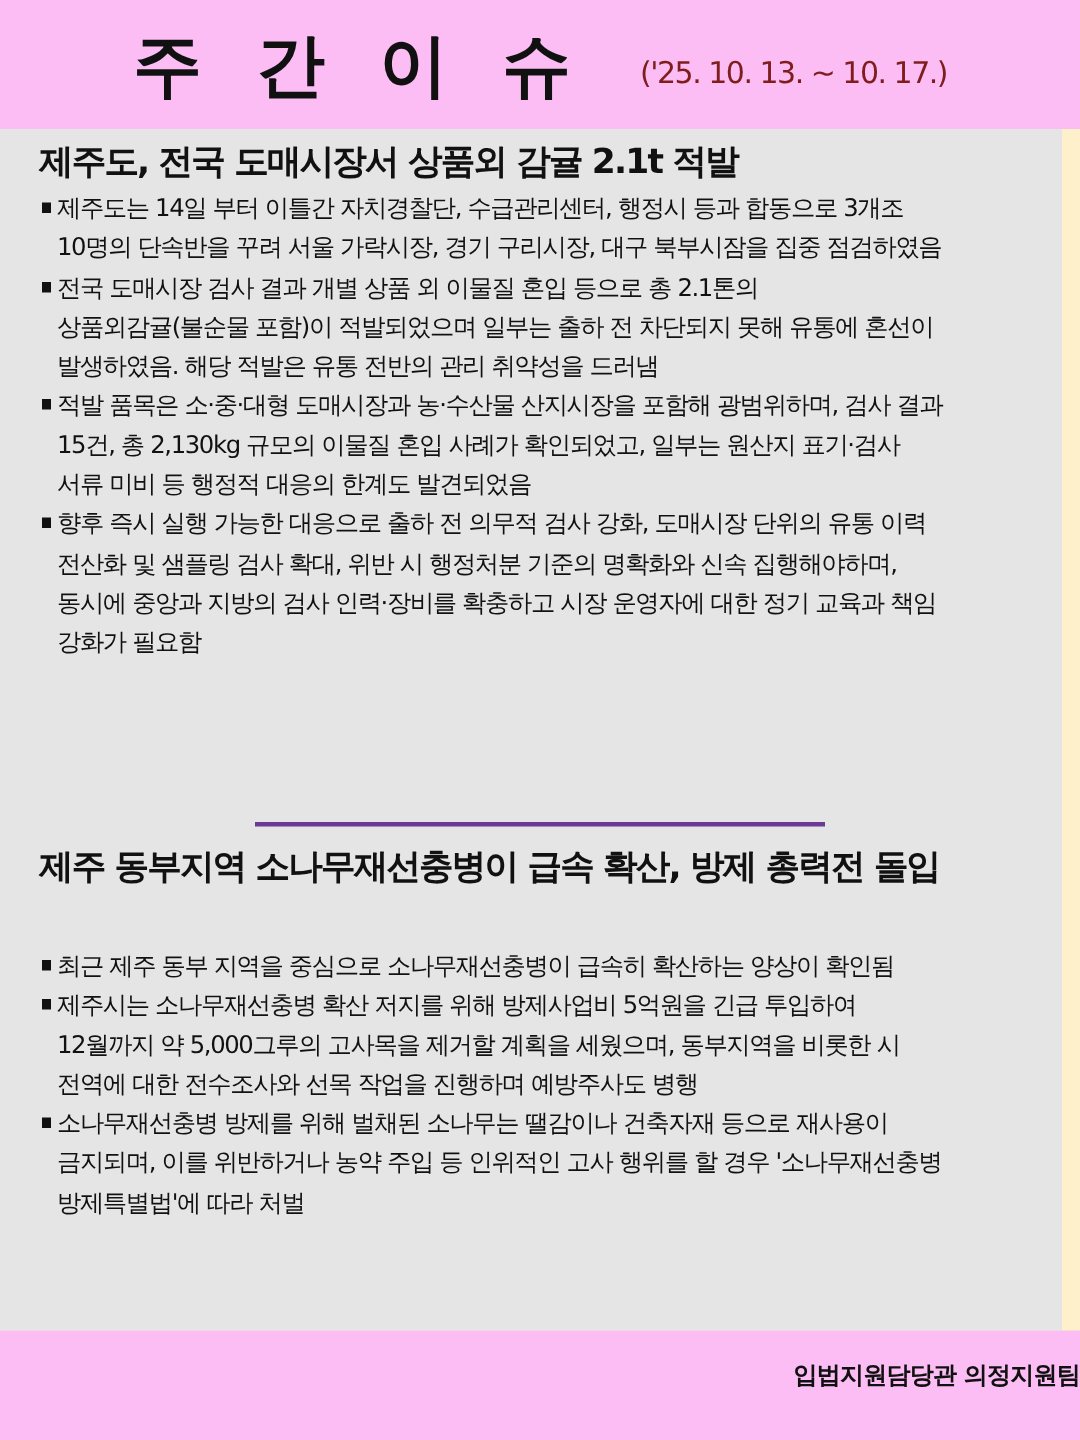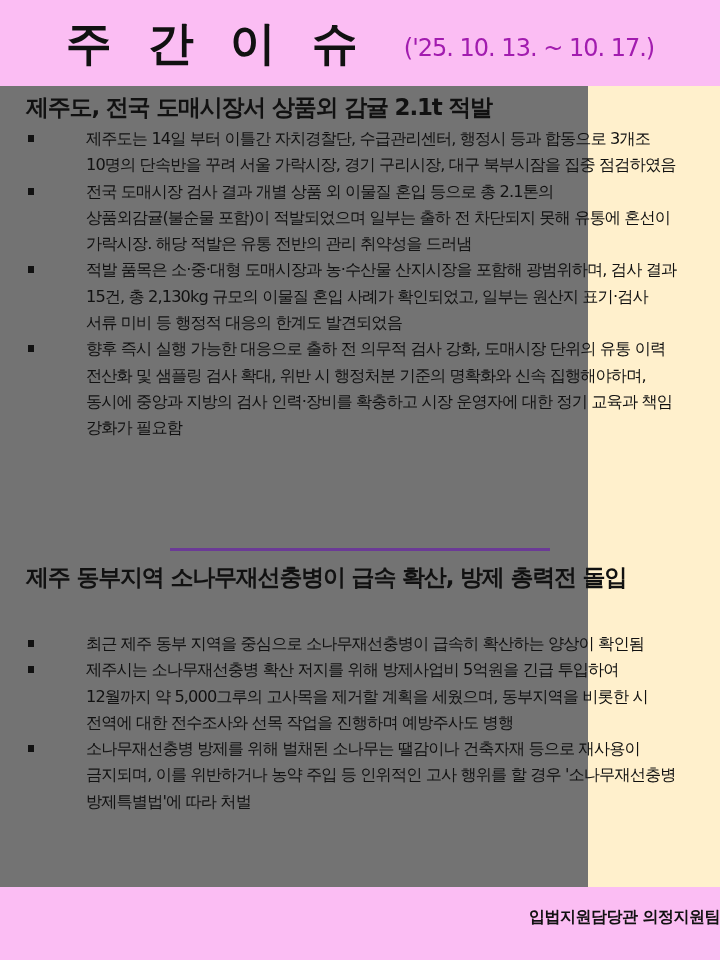--- a/index.html
+++ b/index.html
@@ -13,35 +13,35 @@
     .header {
       position: absolute; left: 0; top: 0; width: 720px; height: 86px;
       background: #fbbdf3;
       display: flex; align-items: center; justify-content: center;
     }
     .header .title {
       font-size: 46px; font-weight: bold; letter-spacing: 10px;
       color: #111; line-height: 1;
     }
     .header .date {
-      font-size: 24px; color: #a21caf; margin-left: 12px; margin-top: 10px;
+      font-size: 20px; color: #7f1d1d; margin-left: 12px; margin-top: 10px;
       letter-spacing: -1px;
     }
     .content {
-      position: absolute; left: 0; top: 86px; width: 588px; height: 801px;
-      background: #737373;
+      position: absolute; left: 0; top: 86px; width: 708px; height: 801px;
+      background: #e5e5e5;
     }
     .section-title {
       position: absolute; left: 26px;
       font-size: 23px; font-weight: bold; color: #111;
       letter-spacing: -1.2px; white-space: nowrap;
     }
     .bullets { position: absolute; left: 0; width: 720px; list-style: none; }
     .bullet {
-      position: relative; padding-left: 86px; padding-right: 6px;
+      position: relative; padding-left: 38px; padding-right: 6px;
       font-size: 16.2px; line-height: 26.3px; letter-spacing: -0.9px;
       color: #111;
     }
     .bullet .marker {
       position: absolute; left: 28px; top: 9px;
       width: 6px; height: 7px; background: #111;
     }
     .bullet .line { display: block; white-space: nowrap; }
     .divider {
       position: absolute; left: 170px; top: 462px; width: 380px; height: 3px;
@@ -71,21 +71,21 @@
   <ul class="bullets" style="top:40px;">
     <li class="bullet">
       <span class="marker"></span>
       <span class="line">제주도는 14일 부터 이틀간 자치경찰단, 수급관리센터, 행정시 등과 합동으로 3개조</span>
       <span class="line">10명의 단속반을 꾸려 서울 가락시장, 경기 구리시장, 대구 북부시잠을 집중 점검하였음</span>
     </li>
     <li class="bullet">
       <span class="marker"></span>
       <span class="line">전국 도매시장 검사 결과 개별 상품 외 이물질 혼입 등으로 총 2.1톤의</span>
       <span class="line">상품외감귤(불순물 포함)이 적발되었으며 일부는 출하 전 차단되지 못해 유통에 혼선이</span>
-      <span class="line">가락시장. 해당 적발은 유통 전반의 관리 취약성을 드러냄</span>
+      <span class="line">발생하였음. 해당 적발은 유통 전반의 관리 취약성을 드러냄</span>
     </li>
     <li class="bullet">
       <span class="marker"></span>
       <span class="line">적발 품목은 소·중·대형 도매시장과 농·수산물 산지시장을 포함해 광범위하며, 검사 결과</span>
       <span class="line">15건, 총 2,130kg 규모의 이물질 혼입 사례가 확인되었고, 일부는 원산지 표기·검사</span>
       <span class="line">서류 미비 등 행정적 대응의 한계도 발견되었음</span>
     </li>
     <li class="bullet">
       <span class="marker"></span>
       <span class="line">향후 즉시 실행 가능한 대응으로 출하 전 의무적 검사 강화, 도매시장 단위의 유통 이력</span>

